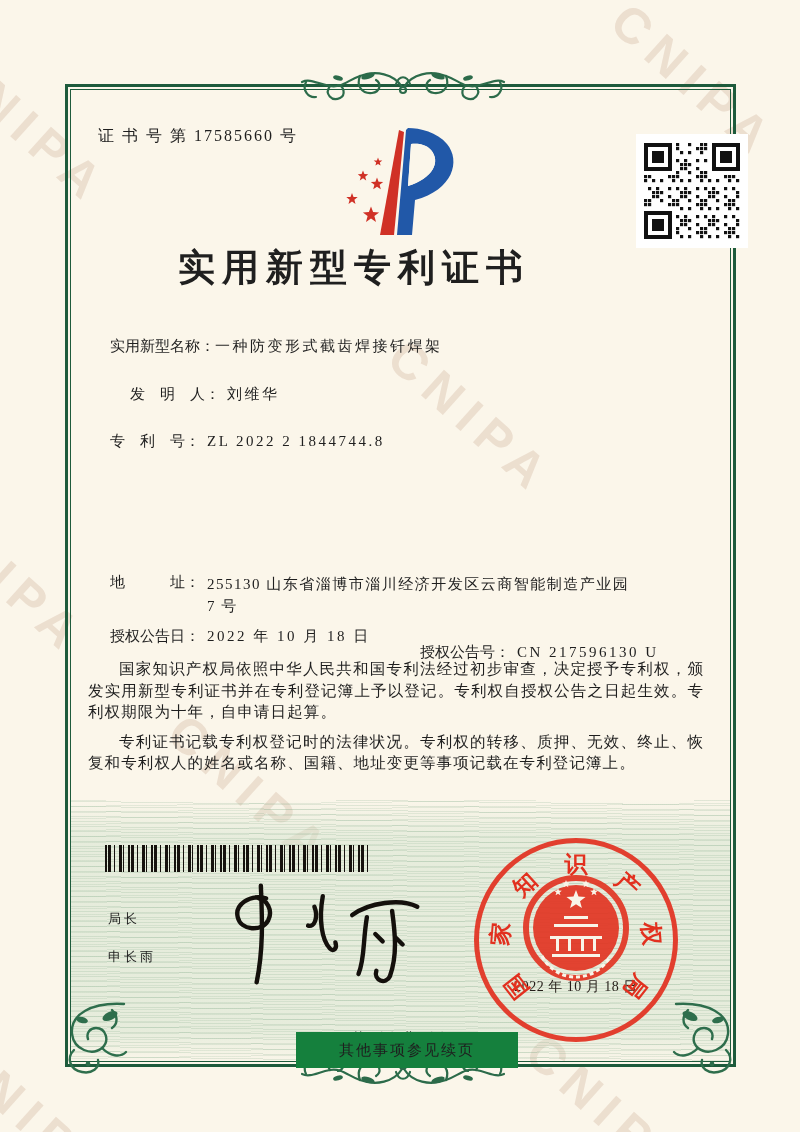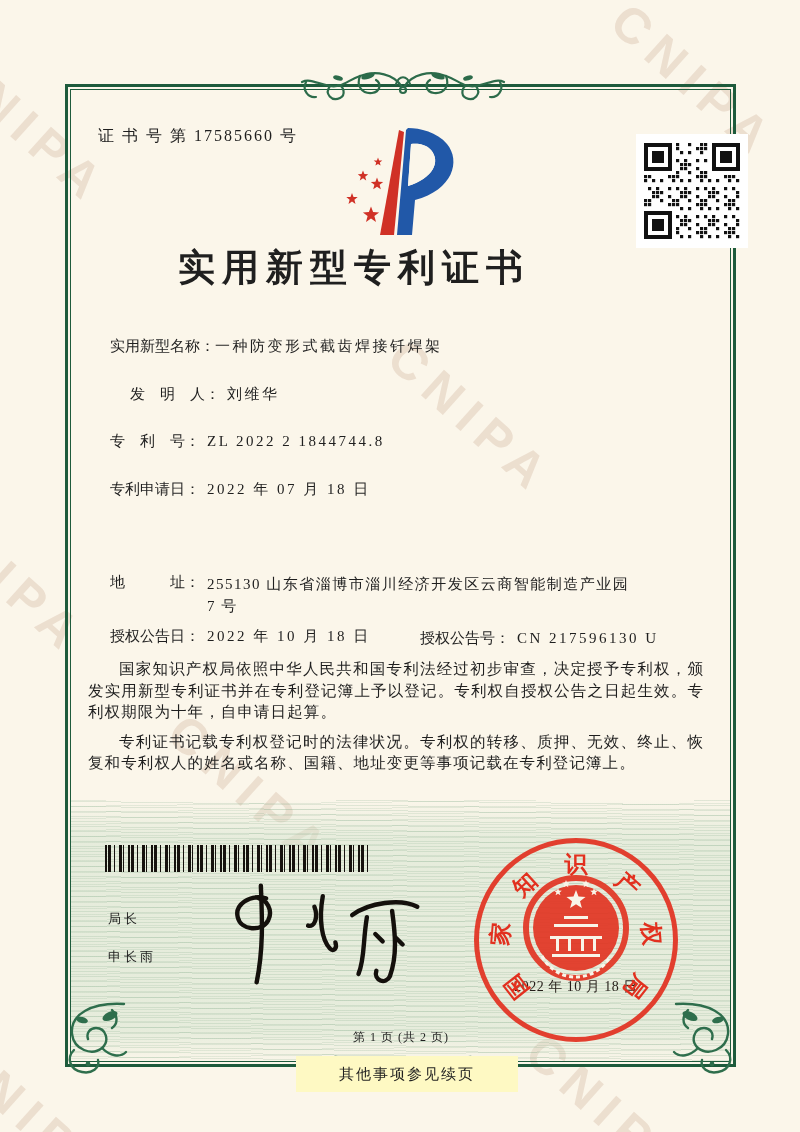--- a/index.html
+++ b/index.html
@@ -20,21 +20,21 @@
   #logo{position:absolute;left:325px;top:120px;}
   #qr-wrap{position:absolute;left:636px;top:134px;width:112px;height:114px;background:#fff;
            display:flex;align-items:center;justify-content:center;}
   #title{position:absolute;left:0;top:243px;width:708px;text-align:center;
          font-size:37px;font-weight:700;letter-spacing:7px;}
   .field{position:absolute;left:110px;font-size:15px;white-space:nowrap;}
   .flabel{display:inline-block;min-width:97px;}
   .fvalue{letter-spacing:2.5px;}
   .fvalue-addr{display:inline-block;width:428px;letter-spacing:1.5px;line-height:22px;
                vertical-align:top;white-space:normal;}
-  .pair2{position:absolute;left:310px;top:2px;}
+  .pair2{position:absolute;left:310px;top:16px;}
   #paragraphs{position:absolute;left:88px;top:658px;width:616px;font-size:15.5px;
               line-height:21.6px;letter-spacing:1.1px;text-align:justify;}
   #paragraphs p{margin:0 0 8px 0;text-indent:2em;}
   #barcode{position:absolute;left:105px;top:845px;width:266px;height:27px;
      background:repeating-linear-gradient(90deg,#16120e 0 2px,transparent 2px 3px,#16120e 3px 6px,
        transparent 6px 9px,#16120e 9px 10px,transparent 10px 14px,#16120e 14px 17px,
        transparent 17px 18px,#16120e 18px 19px,transparent 19px 23px);}
   .officer{position:absolute;left:108px;font-family:"Liberation Sans","DejaVu Sans",sans-serif;
            font-size:13px;color:#1c1c1c;letter-spacing:3px;}
   #signature{position:absolute;left:222px;top:880px;}
@@ -42,22 +42,22 @@
   #seal-ring-circle{position:absolute;inset:0;border:5px solid var(--seal-red,#e2301f);
                     border-radius:50%;opacity:.92;}
   .seal-ch{position:absolute;left:50%;top:50%;width:26px;height:26px;margin:-13px 0 0 -13px;
            font-size:23px;font-weight:700;color:var(--seal-red,#e2301f);text-align:center;
            line-height:26px;transform-origin:center;}
   #emblem{position:absolute;left:46px;top:28px;opacity:.95;}
   #seal-date{position:absolute;left:0;top:140px;width:204px;text-align:center;
              font-size:14px;color:#241d18;letter-spacing:.5px;}
   #page-num{position:absolute;left:66px;top:1029px;width:670px;text-align:center;
             font-size:12px;letter-spacing:1px;}
-  #footer-strip{position:absolute;left:296px;top:1056px;width:222px;height:36px;
-                background:#fef9c3;display:flex;align-items:center;justify-content:center;
+  #footer-strip{position:absolute;left:296px;top:1032px;width:222px;height:36px;
+                background:#15803d;display:flex;align-items:center;justify-content:center;
                 font-size:15px;letter-spacing:2px;}
   .orn{position:absolute;pointer-events:none;}
   svg{display:block;}
 </style>
 </head>
 <body>
 
 <div id="page">
     <span class="wm" style="left: -25px; top: 1028px; transform: rotate(42deg);">CNIPA</span>
     <span class="wm" style="left: 553px; top: 1023px; transform: rotate(42deg);">CNIPA</span>
@@ -303,23 +303,20 @@
 
   <div class="field" style="top:337px;">
     <span class="flabel">实用新型名称：</span><span class="fvalue">一种防变形式截齿焊接钎焊架</span>
   </div>
   <div class="field" style="top:385px;margin-left:20px;">
     <span class="flabel">发　明　人：</span><span class="fvalue">刘维华</span>
   </div>
   <div class="field" style="top:432px;">
     <span class="flabel">专　利　号：</span><span class="fvalue">ZL 2022 2 1844744.8</span>
   </div>
-  <div class="field" style="top:480px;">
-    <span class="flabel">专利申请日：</span><span class="fvalue">2022 年 07 月 18 日</span>
-  </div>
   <div class="field" style="top:573px;">
     <span class="flabel">地　　　址：</span><span class="fvalue fvalue-addr">255130 山东省淄博市淄川经济开发区云商智能制造产业园 7 号</span>
   </div>
   <div class="field" style="top:627px;">
     <span class="flabel">授权公告日：</span><span class="fvalue">2022 年 10 月 18 日</span>
     <span class="pair2">
       <span class="flabel">授权公告号：</span><span class="fvalue">CN 217596130 U</span>
     </span>
   </div>
 

